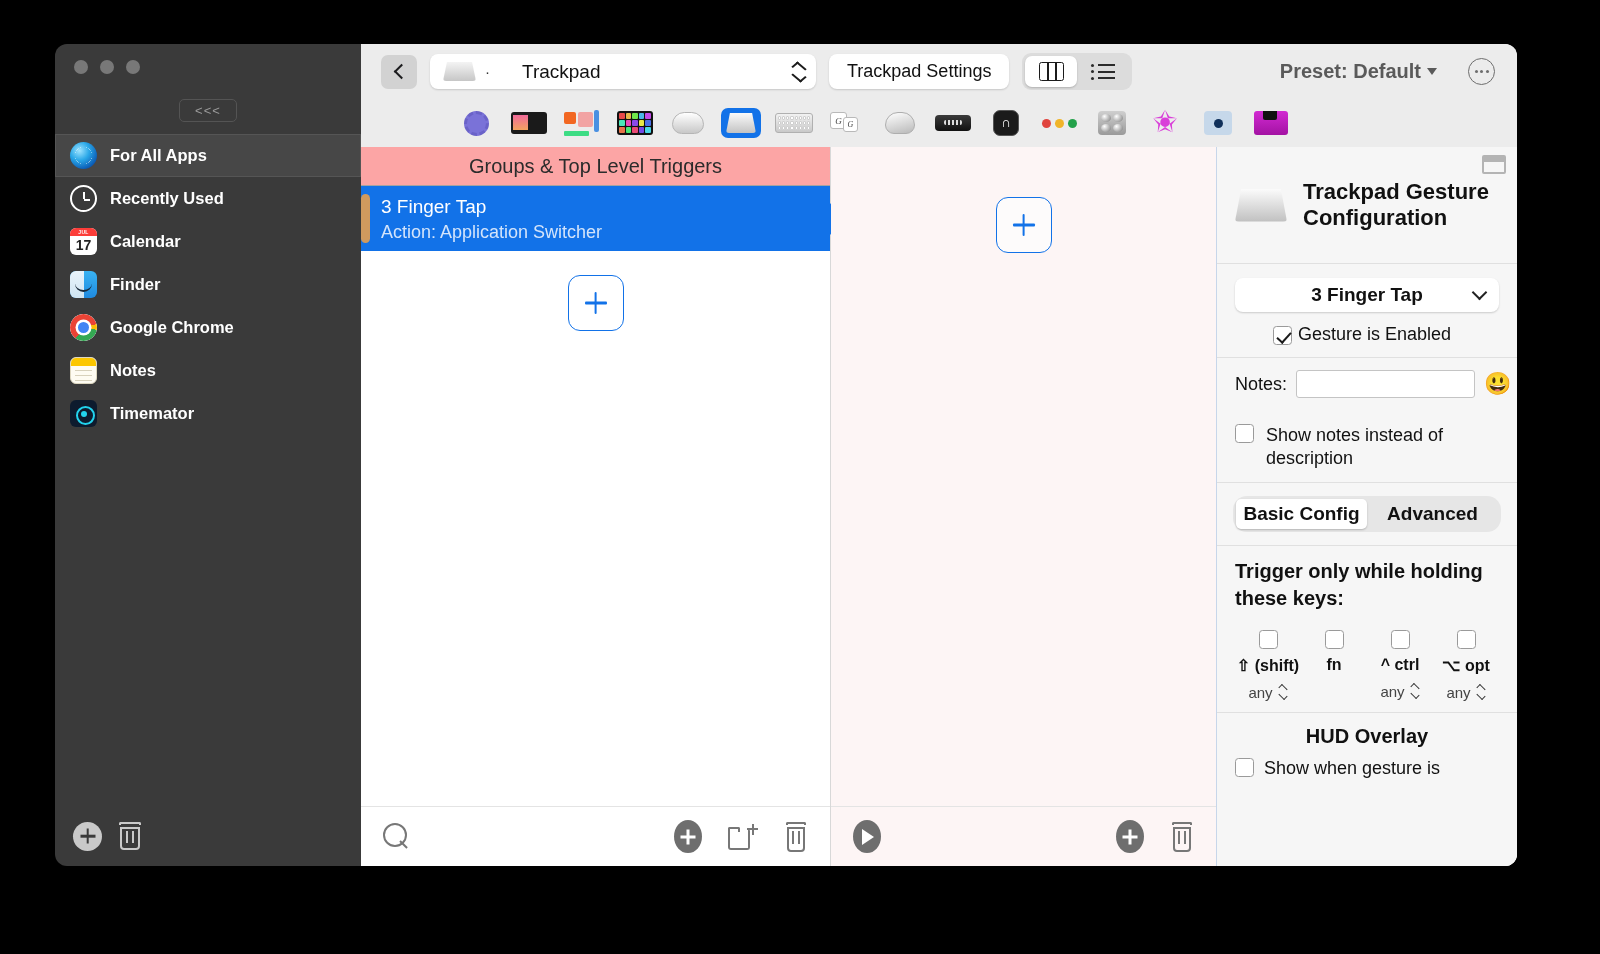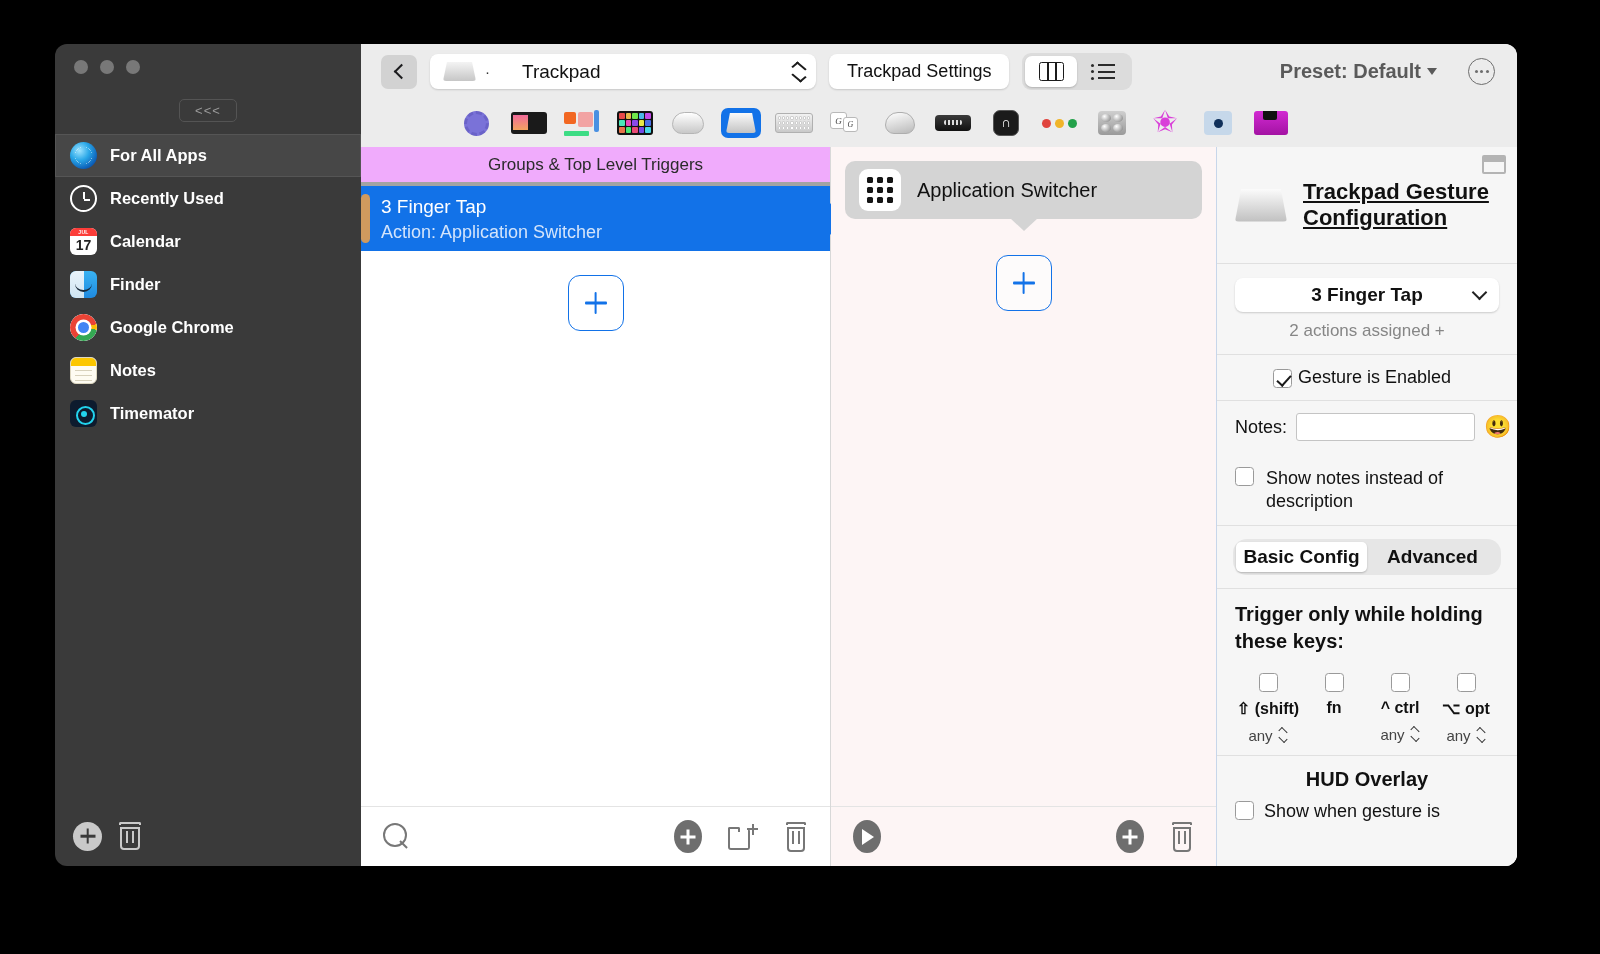--- a/index.html
+++ b/index.html
@@ -171,22 +171,22 @@
     font-size:30px;color:#d93fd9;line-height:1;}
   .d-pad{width:28px;height:24px;border-radius:4px;background:#c6d8ea;position:relative;}
   .d-pad::after{content:"";position:absolute;left:50%;top:50%;width:9px;height:9px;margin:-4.5px 0 0 -4.5px;border-radius:50%;background:#10305a;}
   .d-purple{width:34px;height:24px;border-radius:3px;background:linear-gradient(180deg,#d22ad2,#a312a3);position:relative;}
   .d-purple::after{content:"";position:absolute;left:9px;top:0;width:14px;height:9px;background:#111;border-radius:0 0 2px 2px;}
 
   
   .panes{flex:1;display:flex;min-height:0;background:#fff;}
 
   .pane-triggers{width:470px;background:#fff;display:flex;flex-direction:column;border-right:1px solid #d8d8d8;position:relative;}
-  .pane-head{height:39px;background:#f0abfc;border-bottom:4px solid #a3a3a3;
-    display:flex;align-items:center;justify-content:center;font-size:17px;color:#2b2b2b;}
+  .pane-head{height:39px;background:#fca5a5;border-bottom:1px solid #a3a3a3;
+    display:flex;align-items:center;justify-content:center;font-size:20px;color:#2b2b2b;}
   .trigger-list{flex:1;position:relative;}
   .trigger-row{height:65px;background:#1272e8;color:#fff;padding:8px 0 0 20px;position:relative;}
   .trigger-row .t1{font-size:19px;font-weight:400;line-height:26px;}
   .trigger-row .t2{font-size:18px;color:#d3e4fb;line-height:25px;}
   .trigger-row .edge{position:absolute;left:0;top:8px;bottom:8px;width:9px;border-radius:5px;background:#d09a5e;}
   .trigger-row .arrow{position:absolute;right:-15px;top:50%;transform:translateY(-50%);
     width:0;height:0;border-top:17px solid transparent;border-bottom:17px solid transparent;border-left:16px solid #1272e8;}
   .add-square{width:56px;height:56px;margin:24px auto 0;border:1.6px solid #1272e8;border-radius:12px;
     background:#fff;display:flex;align-items:center;justify-content:center;}
   .plus-glyph{position:relative;width:24px;height:24px;}
@@ -229,21 +229,21 @@
   .act-ico i{background:#151515;border-radius:1.5px;}
   .action-card .label{font-size:20px;color:#111;}
   .act-add{width:56px;height:56px;margin:36px auto 0;border:1.6px solid #1272e8;border-radius:12px;background:#fdfbfb;
     display:flex;align-items:center;justify-content:center;}
 
   
   .pane-config{flex:1;background:#f6f6f6;display:flex;flex-direction:column;min-width:0;position:relative;overflow:hidden;}
   .cfg-head{height:117px;display:flex;align-items:center;gap:16px;padding:0 16px 0 18px;border-bottom:1px solid #e0e0e0;position:relative;}
   .cfg-tp{width:52px;height:33px;background:linear-gradient(180deg,#fbfbfb,#c0c0c0);clip-path:polygon(12% 0,88% 0,100% 100%,0 100%);
     border-radius:4px;flex:0 0 52px;}
-  .cfg-title{font-size:22px;font-weight:700;color:#111;line-height:26px;text-decoration:underline;}
+  .cfg-title{font-size:22px;font-weight:700;color:#111;line-height:26px;}
   .panel-toggle{position:absolute;right:11px;top:8px;width:24px;height:19px;border:2px solid #b4b4b4;border-radius:2px;}
   .panel-toggle::before{content:"";position:absolute;left:0;top:0;right:0;height:5px;background:#b4b4b4;}
 
   .cfg-sel-wrap{padding:14px 18px 0;}
   .cfg-select{height:34px;background:#fff;border-radius:8px;box-shadow:0 1px 2px rgba(0,0,0,.18);
     display:flex;align-items:center;justify-content:center;position:relative;font-size:19px;font-weight:700;color:#111;}
   .cfg-select .cv{position:absolute;right:14px;top:9px;width:11px;height:11px;
     border-right:2.4px solid #222;border-bottom:2.4px solid #222;transform:rotate(45deg);}
   .cfg-assigned{text-align:center;font-size:17px;color:#868686;padding:9px 0 13px;border-bottom:1px solid #e0e0e0;}
 
@@ -523,35 +523,20 @@
               <div class="lid"></div>
                 <div class="can"></div>
                 <div class="b1"></div>
                 <div class="b2"></div>
             </div>
           </div>
         </div>
 
         <div class="pane-actions">
           <div class="action-area">
-            <div class="action-card">
-              <div class="act-ico">
-                <i></i>
-                  <i></i>
-                  <i></i>
-                  <i></i>
-                  <i></i>
-                  <i></i>
-                  <i></i>
-                  <i></i>
-                  <i></i>
-              </div>
-              <span class="label">Application Switcher</span>
-              <div class="notch"></div>
-            </div>
             <div class="act-add">
               <div class="plus-glyph"></div>
             </div>
           </div>
           <div class="pane-footer tinted">
             <div class="f-play"></div>
             <div class="spacer"></div>
             <div class="f-plus"></div>
             <div class="f-trash">
               <div class="lid"></div>
@@ -568,21 +553,20 @@
             <div class="cfg-title">Trackpad Gesture Configuration</div>
             <div class="panel-toggle"></div>
           </div>
 
           <div class="cfg-sel-wrap">
             <div class="cfg-select">
               <span>3 Finger Tap</span>
               <div class="cv"></div>
             </div>
           </div>
-          <div class="cfg-assigned">2 actions assigned +</div>
 
           <div class="cfg-row">
             <div class="row-flex">
               <div class="cb checked"></div>
               <span class="txt">Gesture is Enabled</span>
             </div>
           </div>
 
           <div class="cfg-row">
             <div class="notes-line">

